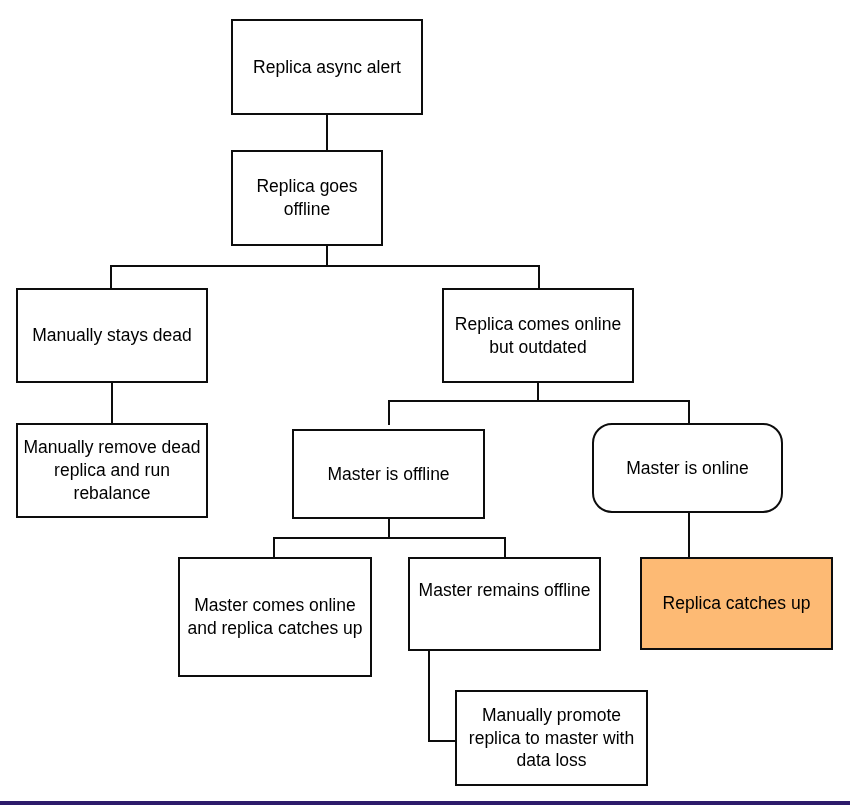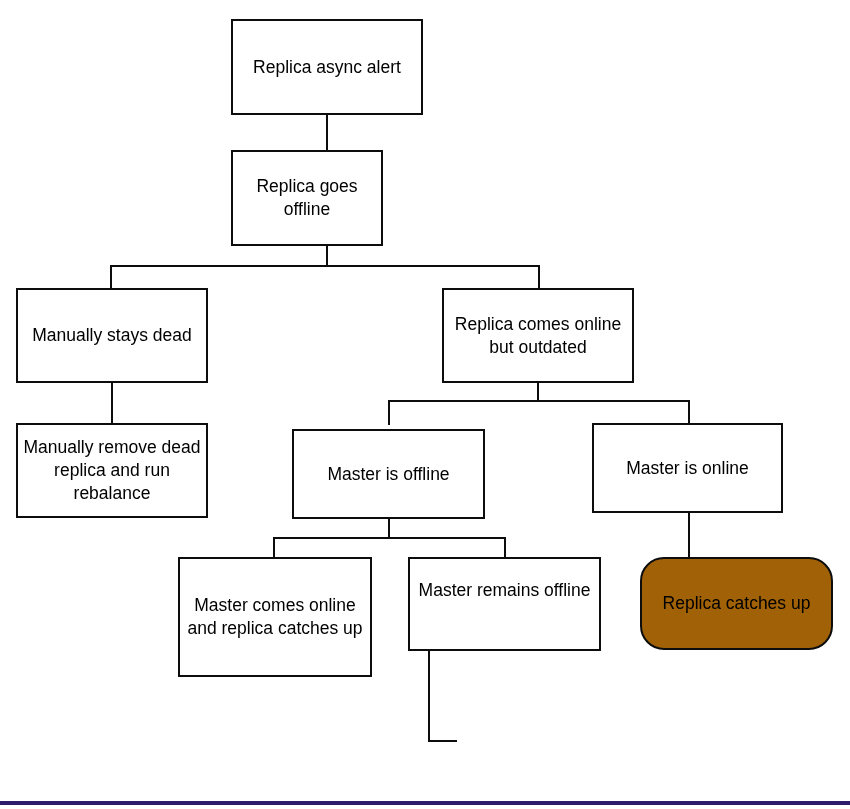--- a/index.html
+++ b/index.html
@@ -113,33 +113,38 @@
 
   <div class="node" style="left: 442px; top: 288px; width: 192px; height: 95px; border-color: rgb(13, 13, 13); background: rgb(255, 255, 255);">
     <span class="label">Replica comes online
 but outdated</span>
   </div>
 
   <div class="node" style="left: 292px; top: 423px; width: 193px; height: 90px; border-color: rgb(13, 13, 13); background: rgb(255, 255, 255); margin-top: 6px;">
     <span class="label">Master is offline</span>
   </div>
 
-  <div class="node" style="left: 592px; top: 423px; width: 191px; height: 90px; border-color: rgb(13, 13, 13); background: rgb(255, 255, 255);">
+  <div class="node" style="left: 592px; top: 423px; width: 191px; height: 90px; border-color: rgb(13, 13, 13); background: rgb(255, 255, 255); border-radius: 20px;">
     <span class="label">Master is online</span>
   </div>
 
   <div class="node" style="left: 178px; top: 557px; width: 194px; height: 120px; border-color: rgb(13, 13, 13); background: rgb(255, 255, 255);">
     <span class="label">Master comes online
 and replica catches up</span>
   </div>
 
   <div class="node align-high" style="left: 408px; top: 557px; width: 193px; height: 94px; border-color: rgb(13, 13, 13); background: rgb(255, 255, 255);">
     <span class="label">Master remains offline</span>
   </div>
 
-  <div class="node" style="left: 640px; top: 557px; width: 193px; height: 93px; border-color: rgb(13, 13, 13); background: #a16207; border-radius: 24px;">
+  <div class="node" style="left: 640px; top: 557px; width: 193px; height: 93px; border-color: rgb(13, 13, 13); background: #fdba74;">
     <span class="label">Replica catches up</span>
   </div>
 
+  <div class="node" style="left: 455px; top: 690px; width: 193px; height: 96px; border-color: rgb(13, 13, 13); background: rgb(255, 255, 255);">
+    <span class="label">Manually promote
+replica to master with
+data loss</span>
+  </div>
 
   <div class="bottom-bar" style="top: 801px; background: rgb(45, 27, 107);"></div>
 
 </div>
 
 </body></html>

